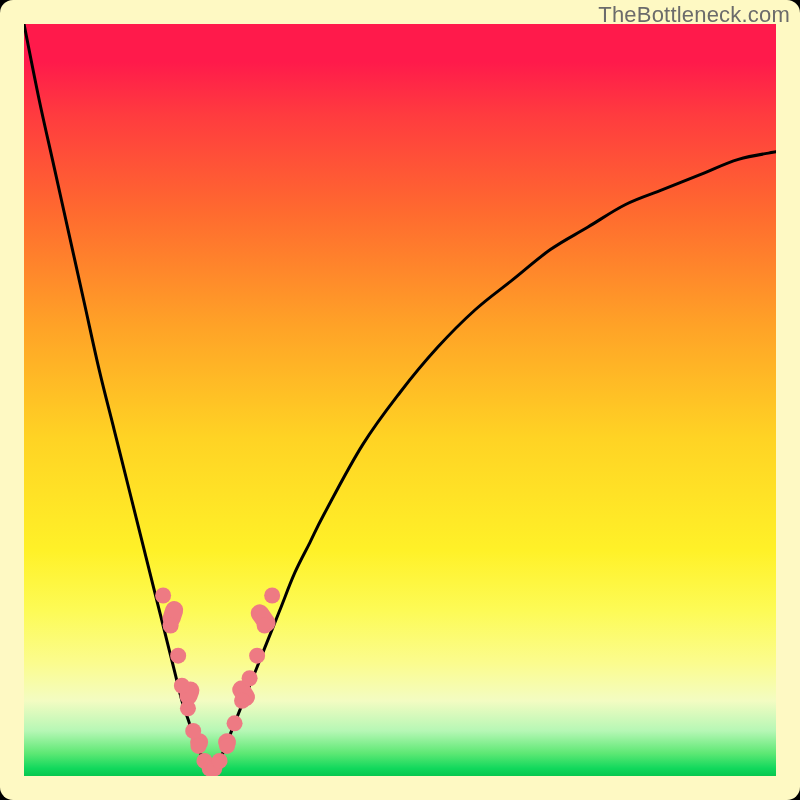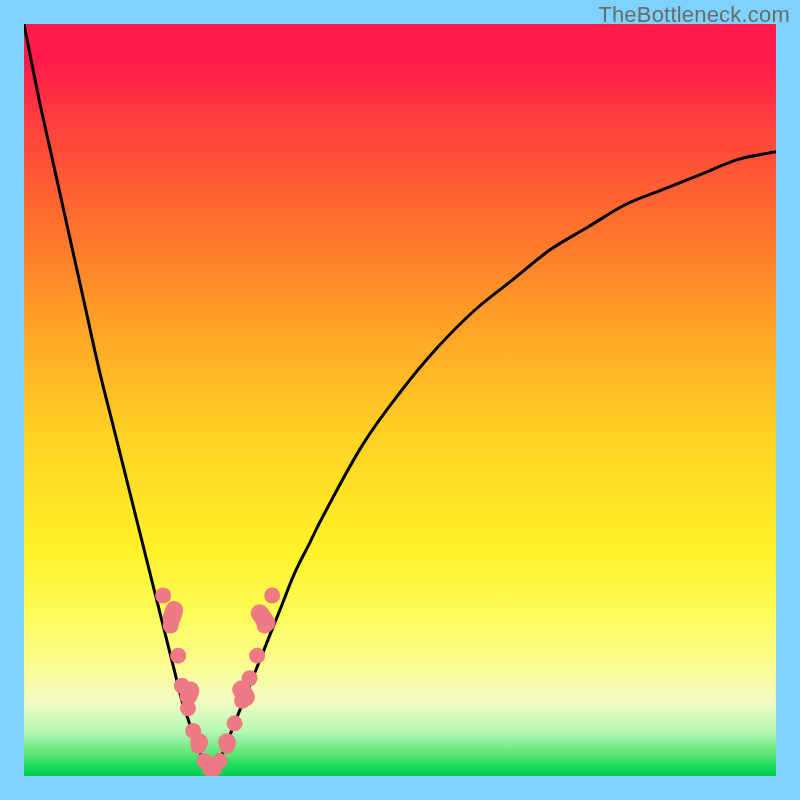--- a/index.html
+++ b/index.html
@@ -10,21 +10,22 @@
     overflow: hidden;
     background: #000;
     font-family: Arial, Helvetica, sans-serif;
   }
   .frame {
     position: absolute;
     left: 0;
     top: 0;
     width: 800px;
     height: 800px;
-    background: #7dd3fc;
+    background: #fef9c3;
+    border-radius: 13px;
   }
   .plot-area {
     position: absolute;
     left: 24px;
     top: 24px;
     width: 752px;
     height: 752px;
     overflow: hidden;
   }
   .gradient {

